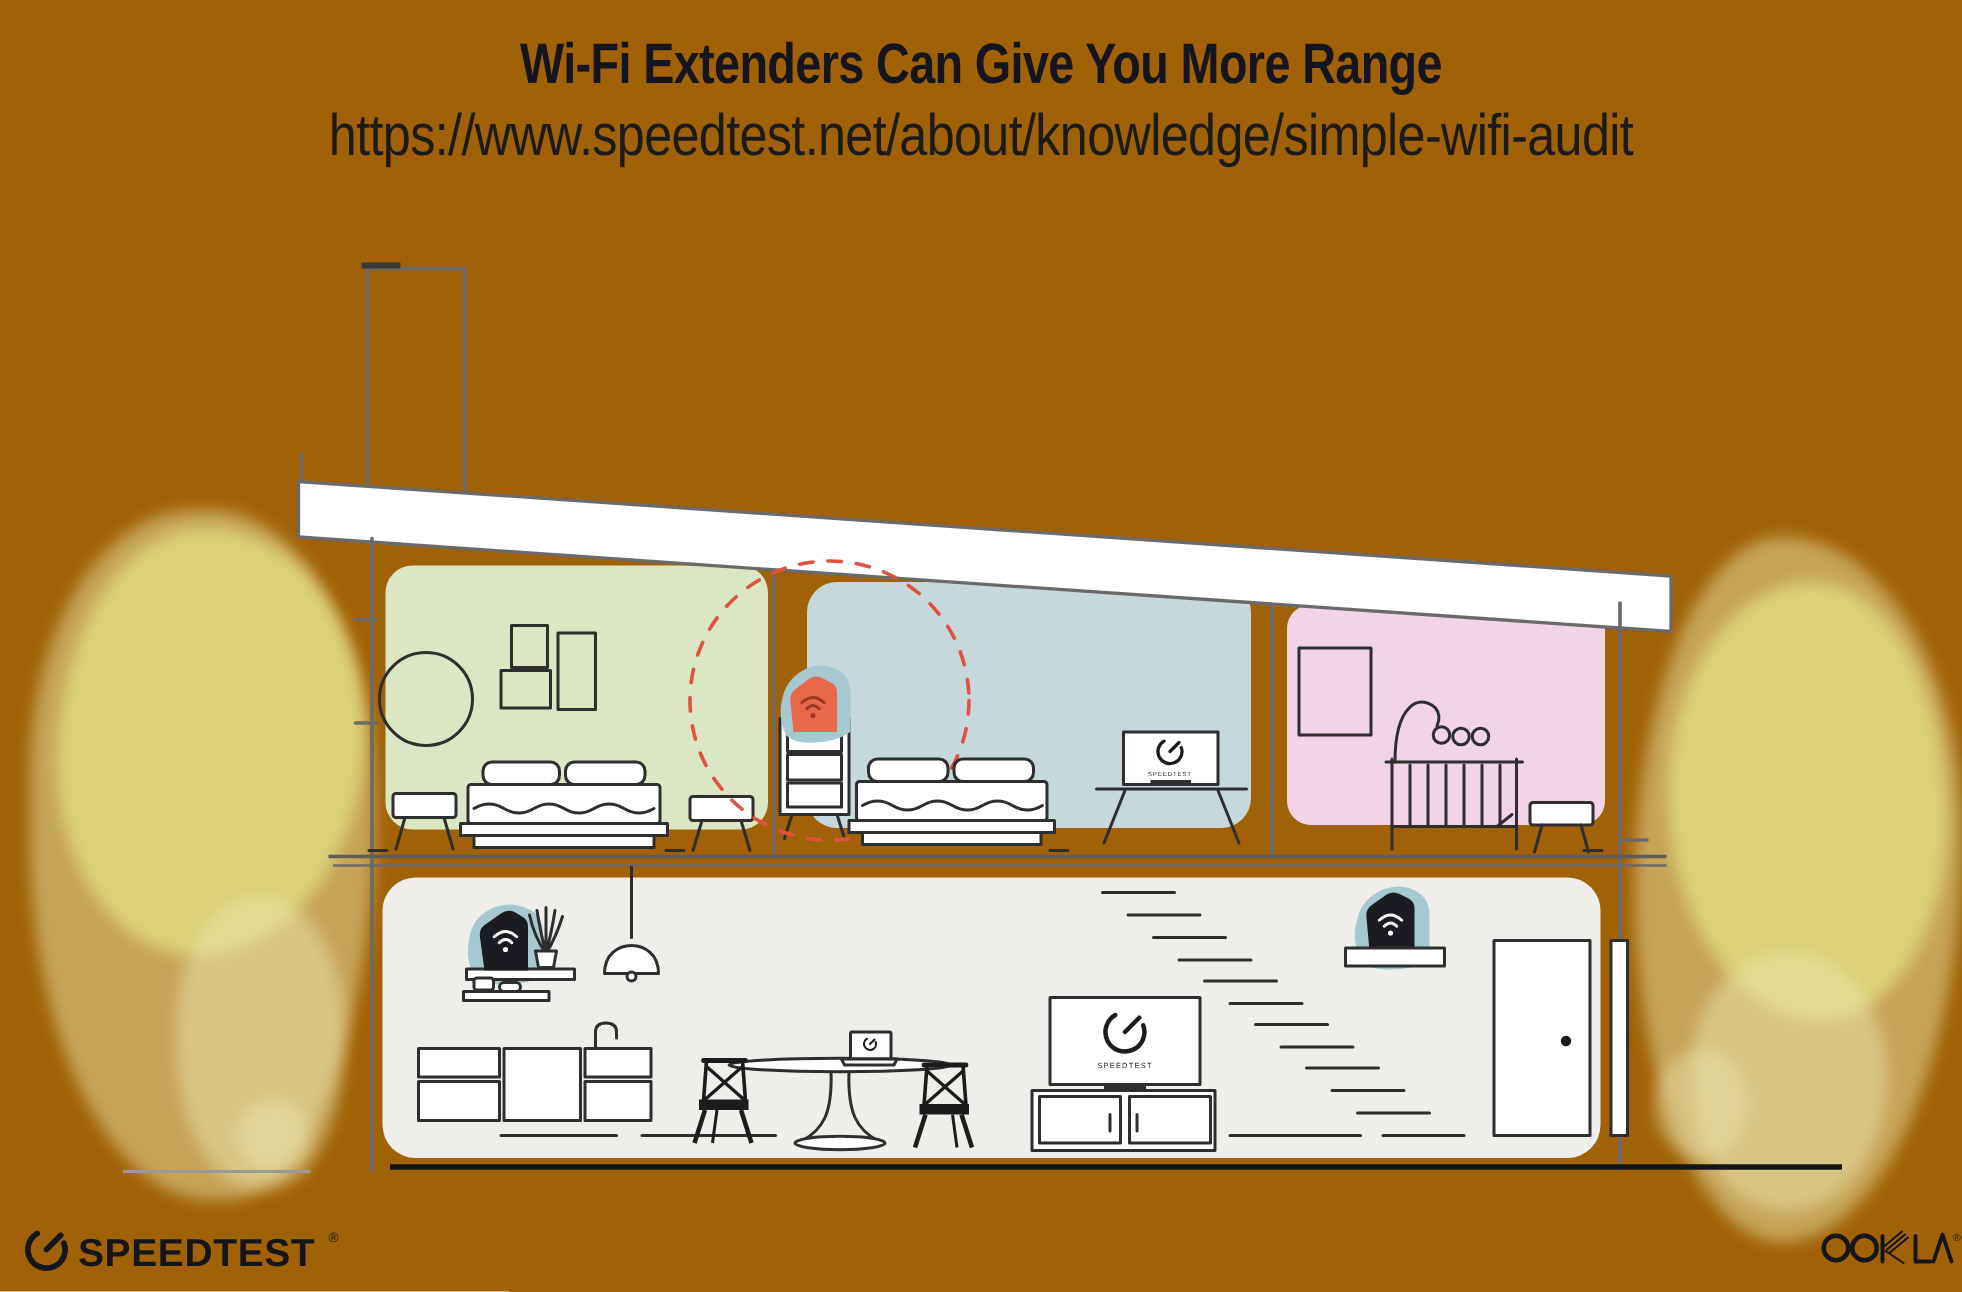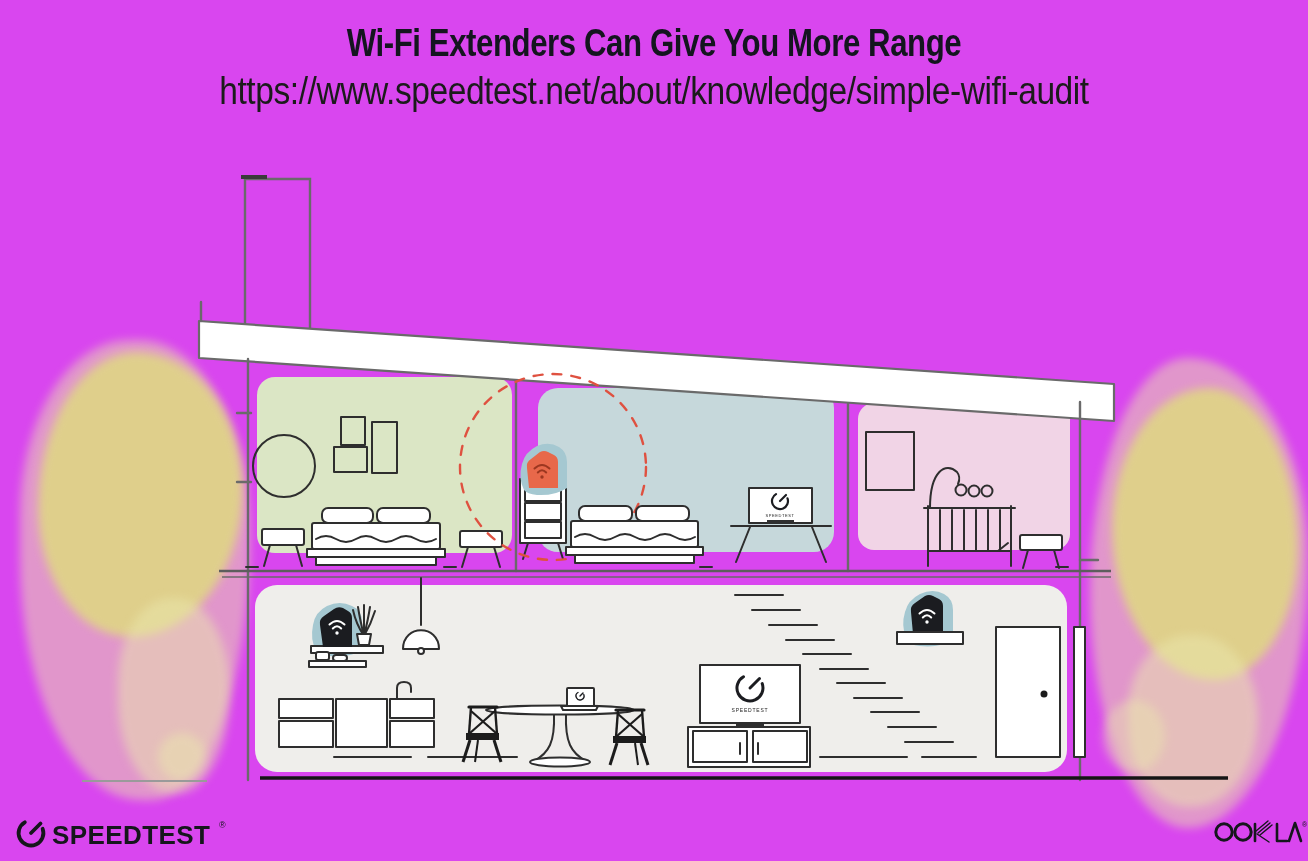--- a/index.html
+++ b/index.html
@@ -1,16 +1,16 @@
 <!DOCTYPE html>
 <html><head>
 <meta charset="utf-8">
 <style>
   html,body{margin:0;padding:0;background:#fff;}
-  .canvas{position:relative;width:1308px;height:861px;background:#d946ef;overflow:hidden;
+  .canvas{position:relative;width:1308px;height:861px;background:#a16207;overflow:hidden;
           font-family:"Liberation Sans",sans-serif;}
   
   .title{position:absolute;left:0;right:0;top:20px;text-align:center;font-size:38px;line-height:46px;
          font-weight:700;color:#14151f;transform:scaleX(.82);letter-spacing:-.5px;}
   .url{position:absolute;left:0;right:0;top:68px;text-align:center;font-size:39px;line-height:46px;
        font-weight:400;color:#1b1b1b;transform:scaleX(.86);letter-spacing:-.5px;}
   
   .blob{position:absolute;filter:blur(5px);}
   
   .room{position:absolute;}

